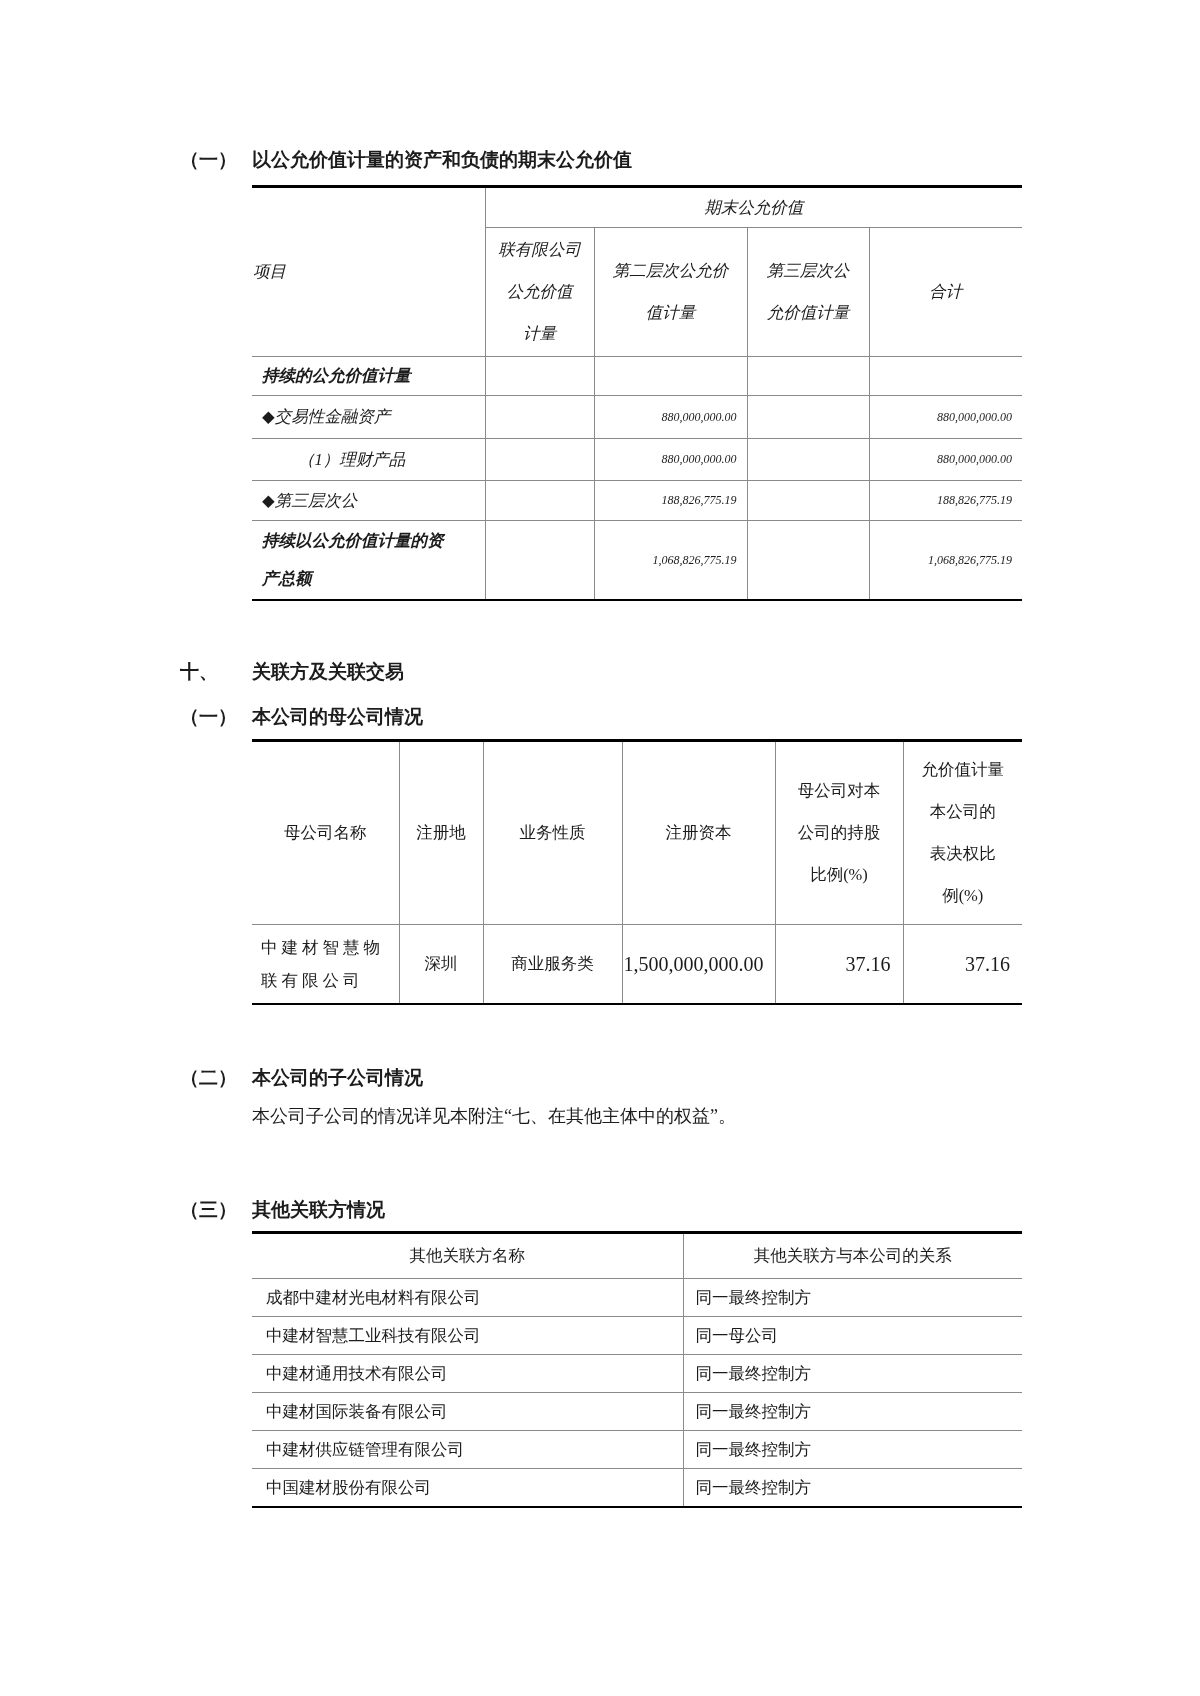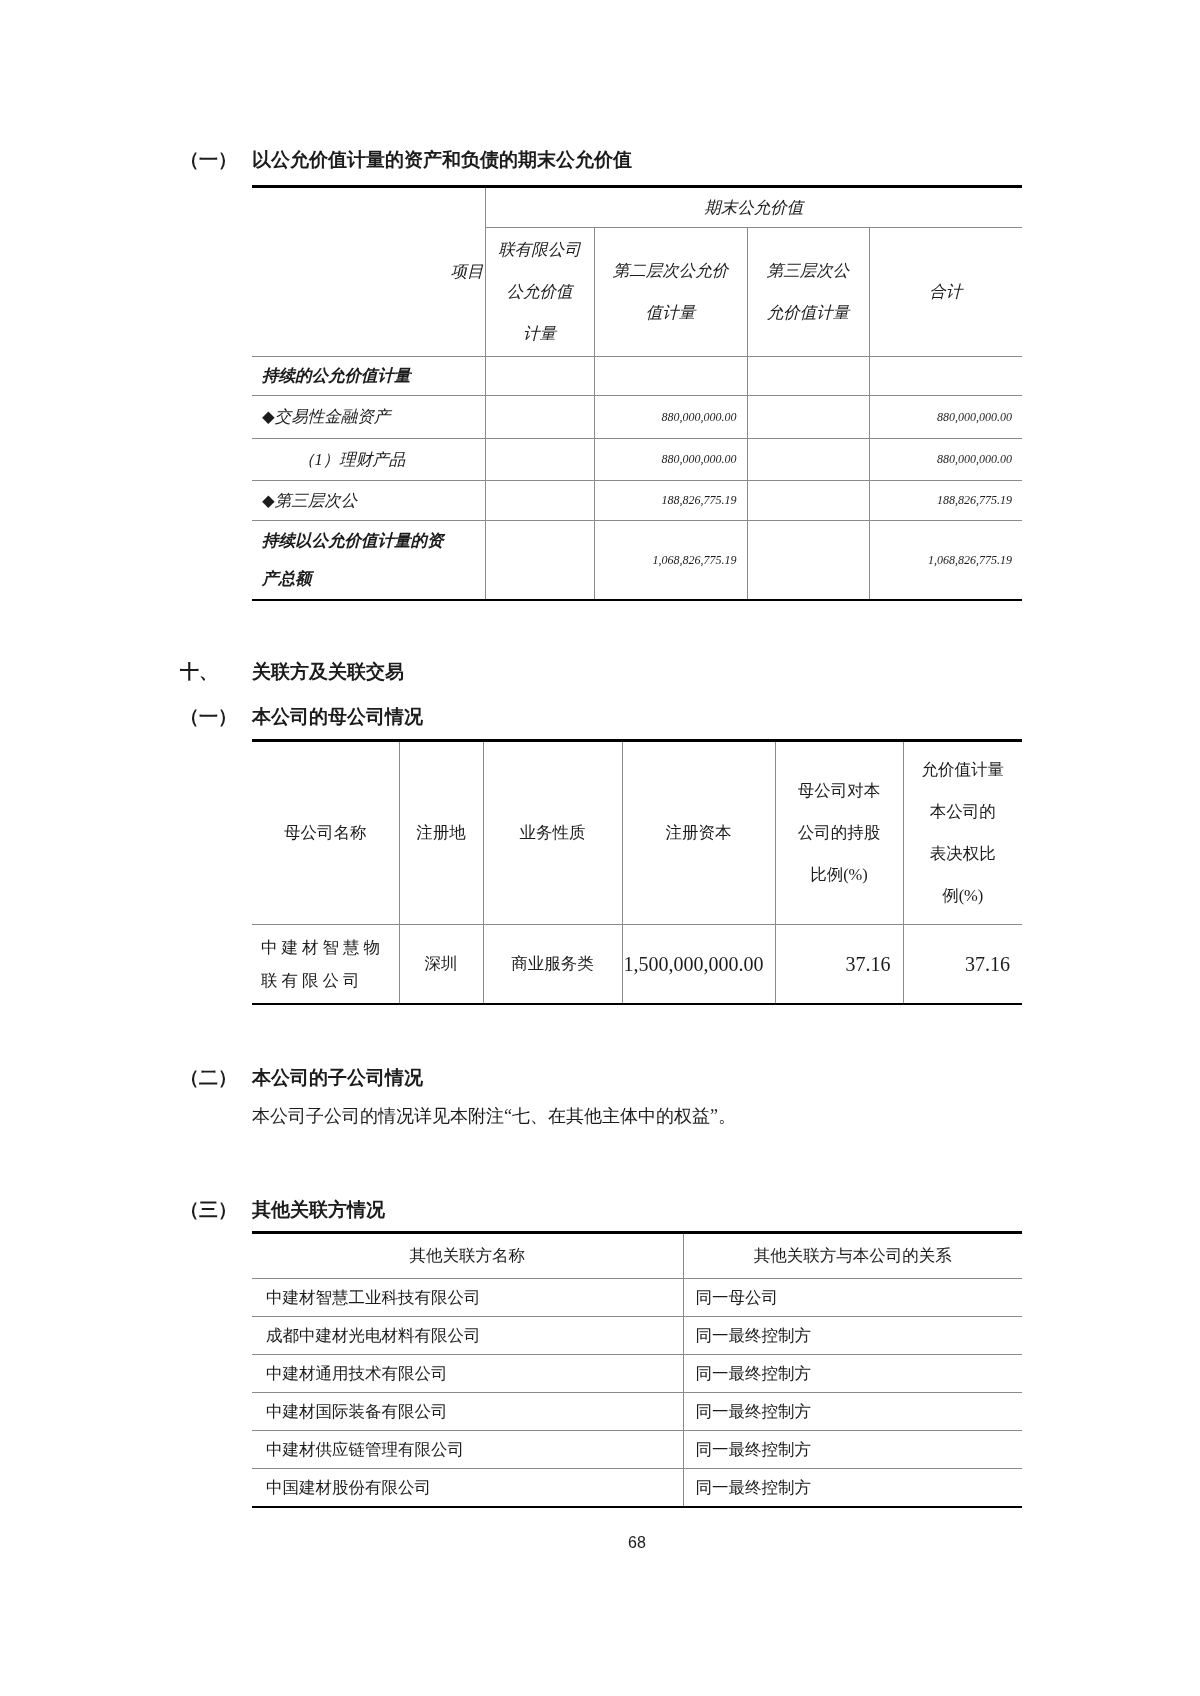--- a/index.html
+++ b/index.html
@@ -26,21 +26,21 @@
 
   
   table{border-collapse:collapse;table-layout:fixed;margin-left:252px;width:770px;font-size:16.5px;}
   td{vertical-align:middle;overflow:hidden;}
 
   
   .t1{border-top:3px solid #000;border-bottom:2px solid #000;margin-top:12px;}
   .t1 td{border-left:1px solid #8a8a8a;font-style:italic;}
   .t1 td.item-head{border-left:none;}
   .t1 tr.data td:first-child{border-left:none;}
-  .t1 .item-head{text-align:right;margin-top:8px;}
+  .t1 .item-head{text-align:left;margin-top:8px;}
   .t1 .group-head{text-align:center;height:37px;border-bottom:1px solid #8a8a8a;}
   .t1 .colheads td{height:126px;text-align:center;}
   .t1 .colheads div{line-height:42px;}
   .t1 tr.data td{border-top:1px solid #8a8a8a;}
   .t1 tr.data td.lab{text-align:left;padding-left:10px;}
   .t1 tr.data td.lab.indent{padding-left:46px;}
   .t1 tr.data td.num{text-align:right;padding-right:10px;font-size:12px;}
   .t1 .r1{height:39px;}
   .t1 .r2{height:43px;}
   .t1 .r3{height:42px;}
@@ -217,41 +217,40 @@
     <colgroup>
         <col style="width:431px">
         <col style="width:339px">
       </colgroup>
     <tbody>
         <tr class="head">
       <td>其他关联方名称</td>
       <td>其他关联方与本公司的关系</td>
     </tr>
     <tr class="data">
+      <td class="name">成都中建材光电材料有限公司</td>
+      <td class="rel">同一最终控制方</td>
+    </tr>
+    <tr class="data">
       <td class="name">中建材智慧工业科技有限公司</td>
       <td class="rel">同一母公司</td>
     </tr>
     <tr class="data">
-      <td class="name">成都中建材光电材料有限公司</td>
-      <td class="rel">同一最终控制方</td>
-    </tr>
-    <tr class="data">
       <td class="name">中建材通用技术有限公司</td>
       <td class="rel">同一最终控制方</td>
     </tr>
     <tr class="data">
       <td class="name">中建材国际装备有限公司</td>
       <td class="rel">同一最终控制方</td>
     </tr>
     <tr class="data">
       <td class="name">中建材供应链管理有限公司</td>
       <td class="rel">同一最终控制方</td>
     </tr>
     <tr class="data">
       <td class="name">中国建材股份有限公司</td>
       <td class="rel">同一最终控制方</td>
     </tr>
   </tbody>
     </table>
 
-  <div class="pagenum">68</div>
 
 </div>
 
 </body></html>

